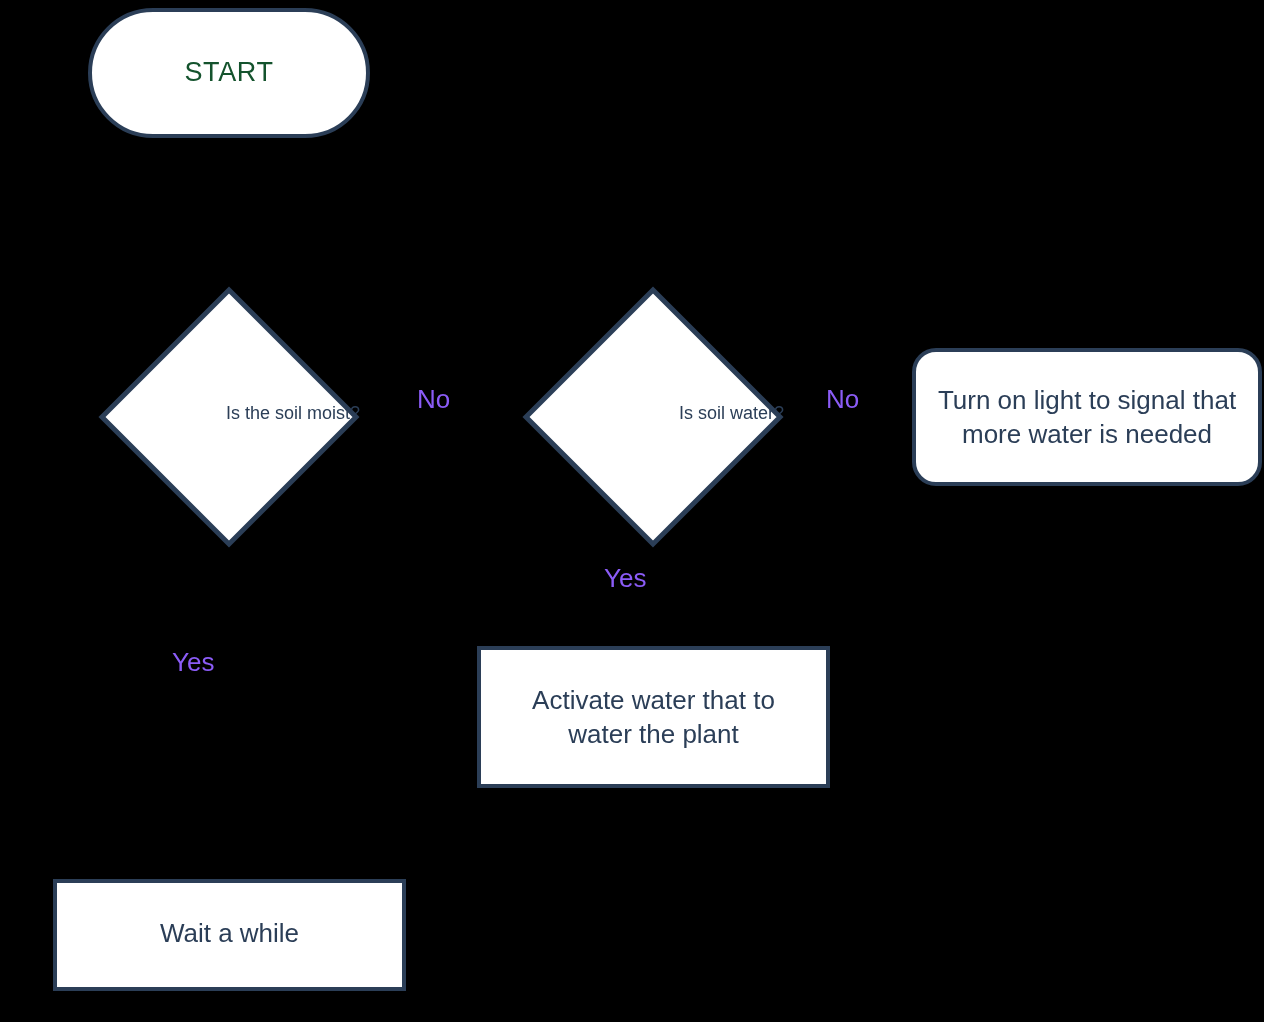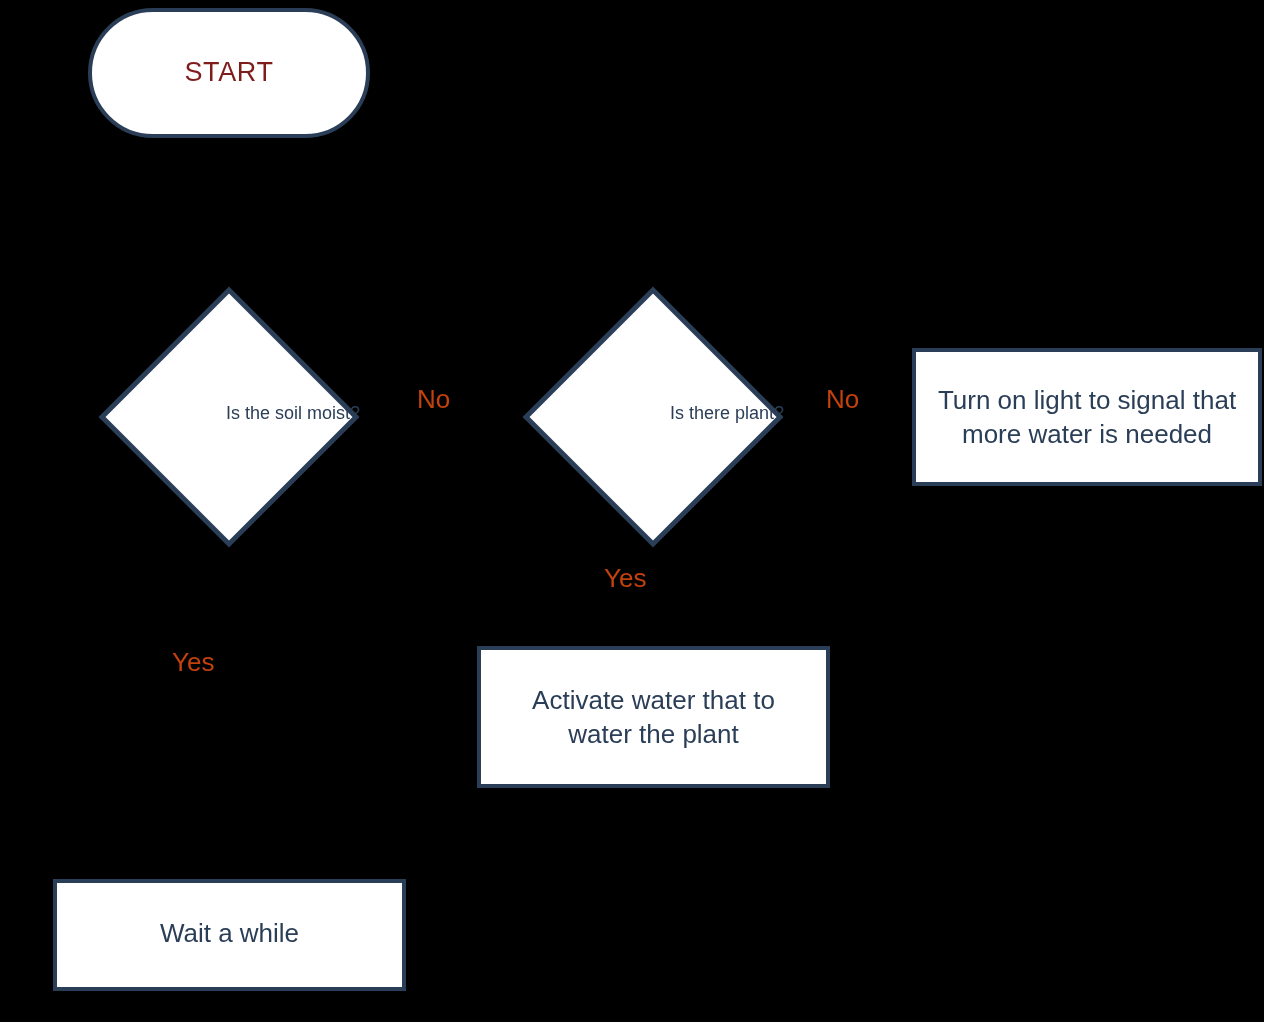--- a/index.html
+++ b/index.html
@@ -25,21 +25,21 @@
     position: absolute;
     box-sizing: border-box;
     background: #ffffff;
     border: 4px solid #2b3e57;
     border-radius: 999px;
     display: flex;
     align-items: center;
     justify-content: center;
   }
   .terminal .shape-text {
-    color: #7f1d1d;
+    color: #14532d;
     font-size: 27px;
     letter-spacing: 0.6px;
     text-align: center;
     line-height: 1.25;
   }
 
   
   .process {
     position: absolute;
     box-sizing: border-box;
@@ -73,21 +73,21 @@
     width: 100%;
     color: #2b3e57;
     font-size: 18px;
     text-align: right;
     line-height: 1.3;
   }
 
   
   .edge-label {
     position: absolute;
-    color: #c2410c;
+    color: #8b5cf6;
     font-size: 26px;
     white-space: nowrap;
     line-height: 1;
   }
 </style>
 </head>
 <body>
 
 <div id="canvas">
 
@@ -99,24 +99,24 @@
     <svg width="262" height="262" viewBox="0 0 262 262">
       <polygon points="131,4 258,131 131,258 4,131" fill="#ffffff" stroke="#2b3e57" stroke-width="5" stroke-linejoin="miter"></polygon>
     </svg>
     <span class="shape-text" style="top:116px;">Is the soil moist?</span>
   </div>
 
   <div class="decision" style="left:522px; top:286px; width:262px; height:262px;">
     <svg width="262" height="262" viewBox="0 0 262 262">
       <polygon points="131,4 258,131 131,258 4,131" fill="#ffffff" stroke="#2b3e57" stroke-width="5" stroke-linejoin="miter"></polygon>
     </svg>
-    <span class="shape-text" style="top:116px;">Is there plant?</span>
+    <span class="shape-text" style="top:116px;">Is soil water?</span>
   </div>
 
-  <div class="process" style="left:912px; top:348px; width:350px; height:138px;">
+  <div class="process" style="left:912px; top:348px; width:350px; height:138px;border-radius:24px;">
     <span class="shape-text">Turn on light to signal that more water is needed</span>
   </div>
 
   <div class="process" style="left:477px; top:646px; width:353px; height:142px;">
     <span class="shape-text" style="max-width:300px;">Activate water that to water the plant</span>
   </div>
 
   <div class="process" style="left:53px; top:879px; width:353px; height:112px;">
     <span class="shape-text" style="position:relative; top:-2px;">Wait a while</span>
   </div>

